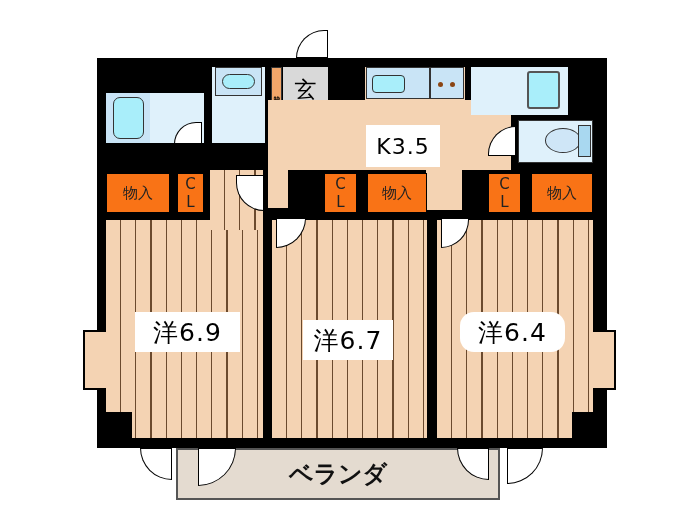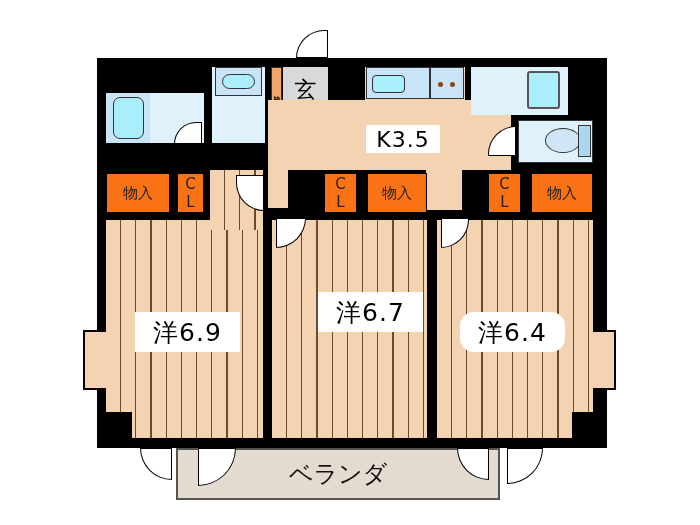--- a/index.html
+++ b/index.html
@@ -7,21 +7,21 @@
   .abs{position:absolute;box-sizing:border-box;}
   .wall{background:#000;}
   .floor-wood{background-color:#f4d3b3;background-image:repeating-linear-gradient(90deg,transparent 0,transparent 14px,#6b4a2e 14px,#6b4a2e 15.2px);}
   .floor-k{background:#f4d3b3;}
   .wet{background:#dff1fb;}
   .wet2{background:#c9e4f6;}
   .closet{background:#f97316;border:1px solid #000;display:flex;align-items:center;justify-content:center;color:#222;font-size:15px;}
   .cl{flex-direction:column;line-height:18px;font-size:15px;}
   .label{background:#fff;color:#000;font-size:25px;display:flex;align-items:center;justify-content:center;letter-spacing:1px;}
   .door-arc{border:1px solid #000;background:#fff;}
-  .veranda{background:#e4dbd0;border:2px solid #555;}
+  .veranda{background:#e4dbd0;border:2px solid #555;font-weight:bold;}
 </style>
 </head>
 <body>
 
 <div class="abs wall" style="left:97px;top:58px;width:510px;height:390px;"></div>
 
 <div class="abs wet" style="left:106px;top:93px;width:98px;height:50px;"></div>
 <div class="abs wet2" style="left:106px;top:93px;width:44px;height:50px;"></div>
 <div class="abs" style="left:113px;top:97px;width:31px;height:42px;background:#a9eefa;border:1px solid #333;border-radius:7px;"></div>
 <div class="abs" style="left:174px;top:122px;width:28px;height:22px;background:#fff;border:1px solid #000;border-radius:28px 0 0 0;"></div>
@@ -36,21 +36,21 @@
 
 <div class="abs floor-k" style="left:268px;top:100px;width:243px;height:70px;"></div>
 <div class="abs floor-k" style="left:365px;top:67px;width:100px;height:40px;"></div>
 <div class="abs floor-k" style="left:268px;top:113px;width:20px;height:95px;"></div>
 <div class="abs floor-k" style="left:426px;top:160px;width:36px;height:50px;"></div>
 <div class="abs wet2" style="left:366px;top:67px;width:64px;height:32px;border:1px solid #333;"></div>
 <div class="abs" style="left:372px;top:75px;width:33px;height:18px;background:#a9eefa;border:1px solid #333;border-radius:4px;"></div>
 <div class="abs wet2" style="left:430px;top:67px;width:34px;height:32px;border:1px solid #333;"></div>
 <div class="abs" style="left:438px;top:82px;width:5px;height:5px;background:#8b4513;border-radius:50%;"></div>
 <div class="abs" style="left:450px;top:82px;width:5px;height:5px;background:#8b4513;border-radius:50%;"></div>
-<div class="abs label" style="left:366px;top:125px;width:74px;height:28px;font-size:22px;">K3.5</div>
+<div class="abs label" style="left:366px;top:125px;width:74px;height:42px;font-size:22px;">K3.5</div>
 
 <div class="abs wet" style="left:471px;top:67px;width:97px;height:48px;"></div>
 <div class="abs" style="left:527px;top:71px;width:33px;height:38px;background:#a9eefa;border:2px solid #555;border-radius:3px;"></div>
 <div class="abs wet" style="left:518px;top:120px;width:75px;height:43px;border:1px solid #333;"></div>
 <div class="abs" style="left:545px;top:128px;width:36px;height:25px;background:#cfe6f7;border:1px solid #333;border-radius:50%;"></div>
 <div class="abs" style="left:578px;top:125px;width:13px;height:32px;background:#a9d8f0;border:1px solid #333;"></div>
 <div class="abs" style="left:488px;top:126px;width:28px;height:30px;background:#fff;border:1px solid #000;border-radius:28px 0 0 0;"></div>
 
 <div class="abs closet" style="left:106px;top:173px;width:64px;height:40px;">物入</div>
 <div class="abs closet cl" style="left:177px;top:173px;width:27px;height:40px;">
@@ -69,21 +69,21 @@
 <div class="abs closet" style="left:531px;top:173px;width:62px;height:40px;">物入</div>
 
 <div class="abs floor-wood" style="left:106px;top:220px;width:157px;height:218px;"></div>
 <div class="abs floor-wood" style="left:210px;top:170px;width:53px;height:60px;"></div>
 <div class="abs floor-wood" style="left:272px;top:220px;width:155px;height:218px;"></div>
 <div class="abs floor-wood" style="left:437px;top:220px;width:156px;height:218px;"></div>
 <div class="abs wall" style="left:97px;top:412px;width:35px;height:36px;"></div>
 <div class="abs wall" style="left:572px;top:412px;width:35px;height:36px;"></div>
 
 <div class="abs label" style="left:135px;top:312px;width:105px;height:40px;">洋6.9</div>
-<div class="abs label" style="left:303px;top:292px;width:105px;height:40px;margin-left:15px;">洋6.7</div>
+<div class="abs label" style="left:303px;top:320px;width:90px;height:40px;">洋6.7</div>
 <div class="abs label" style="left:460px;top:312px;width:105px;height:40px;border-radius:14px;">洋6.4</div>
 
 <div class="abs door-arc" style="left:236px;top:175px;width:28px;height:36px;border-radius:0 0 0 28px;"></div>
 <div class="abs door-arc" style="left:276px;top:218px;width:30px;height:30px;border-radius:0 0 30px 0;"></div>
 <div class="abs door-arc" style="left:441px;top:218px;width:28px;height:30px;border-radius:0 0 28px 0;"></div>
 
 <div class="abs" style="left:83px;top:330px;width:23px;height:60px;background:#f4d3b3;border:2px solid #000;border-right:none;"></div>
 <div class="abs" style="left:593px;top:330px;width:23px;height:60px;background:#f4d3b3;border:2px solid #000;border-left:none;"></div>
 
 <div class="abs veranda" style="left:176px;top:448px;width:324px;height:52px;display:flex;align-items:center;justify-content:center;font-size:24px;color:#111;">ベランダ</div>

